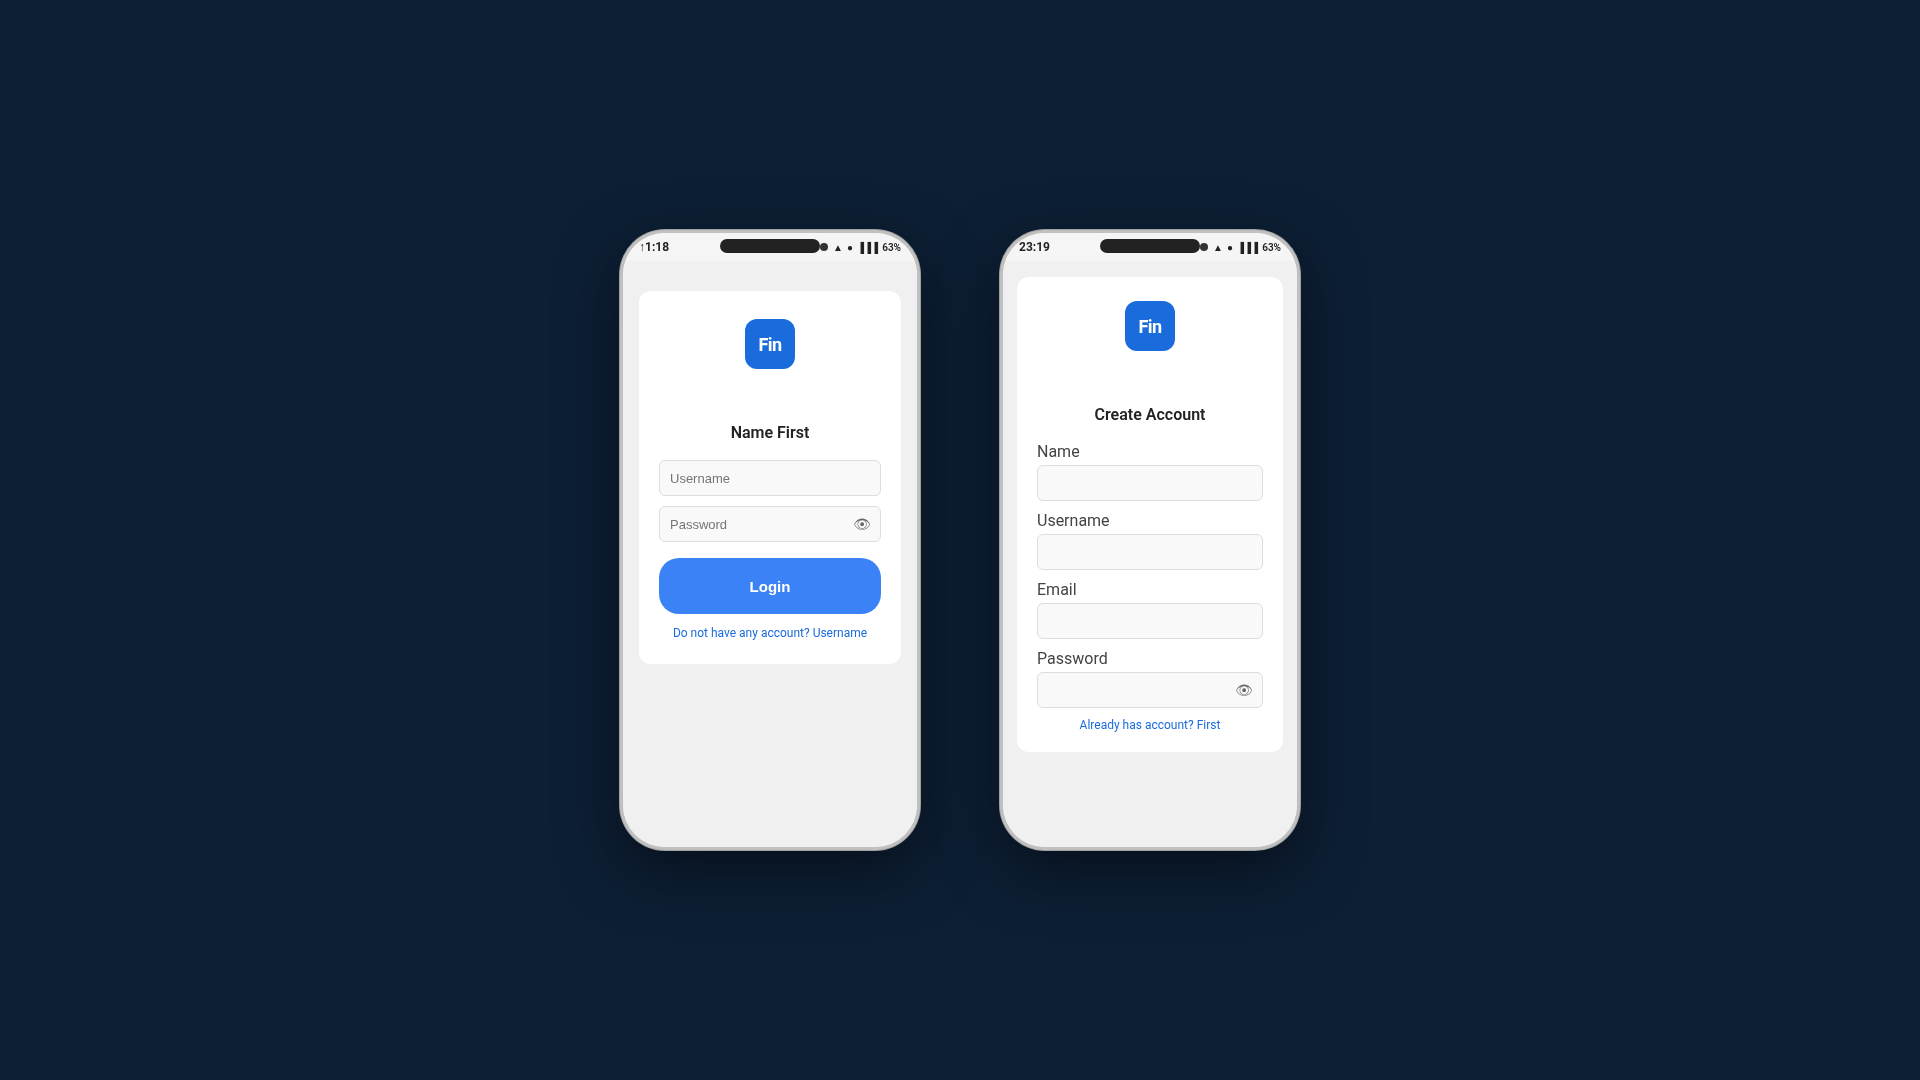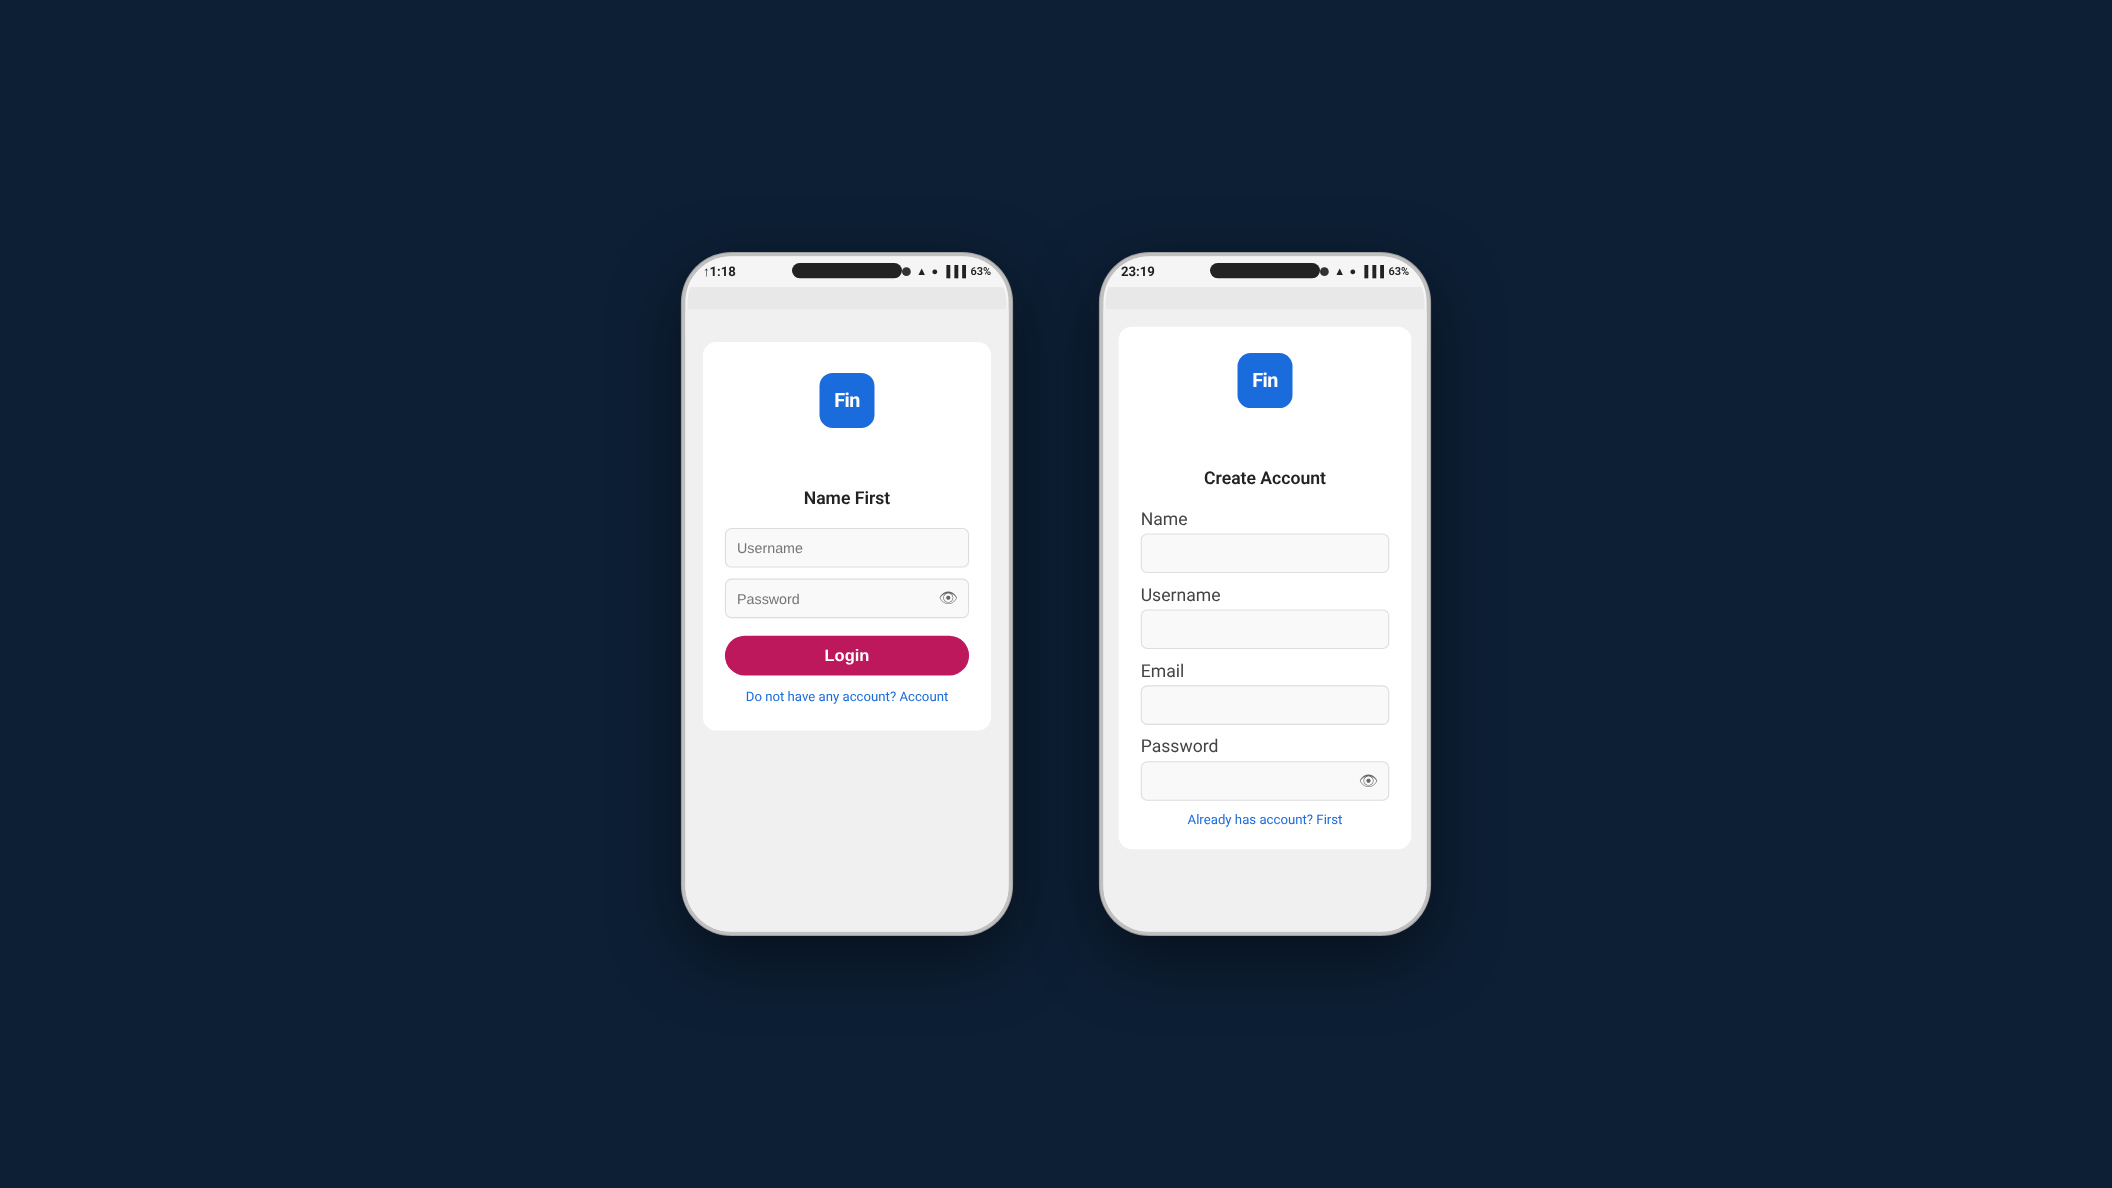--- a/index.html
+++ b/index.html
@@ -25,21 +25,20 @@
       width: 300px;
       height: 620px;
       background: #e8e8e8;
       border-radius: 45px;
       border: 3px solid #c0c0c0;
       box-shadow: 0 0 0 1px #a0a0a0, inset 0 0 0 2px #f5f5f5, 0 20px 60px rgba(0,0,0,0.5);
       position: relative;
       display: flex;
       flex-direction: column;
       overflow: hidden;
-      gap: 20px;
     }
 
     
     .status-bar {
       height: 28px;
       background: #f5f5f5;
       display: flex;
       align-items: center;
       justify-content: space-between;
       padding: 0 16px;
@@ -211,22 +210,22 @@
       top: 50%;
       transform: translateY(-50%);
       font-size: 14px;
       color: #666;
       cursor: pointer;
     }
 
     
     .btn-primary {
       width: 100%;
-      height: 36px;
-      background: #be185d;
+      height: 56px;
+      background: #3b82f6;
       color: #fff;
       border: none;
       border-radius: 20px;
       font-size: 15px;
       font-weight: 600;
       cursor: pointer;
       margin-top: 6px;
       margin-bottom: 12px;
     }
 
@@ -289,21 +288,21 @@
 
       <div class="field-group">
         <div class="field-input-wrap">
           <input type="password" placeholder="Password" style="">
           <span class="eye-icon">👁</span>
         </div>
       </div>
 
       <button class="btn-primary">Login</button>
 
-      <a class="link-text">Do not have any account? Account</a>
+      <a class="link-text">Do not have any account? Username</a>
     </div>
   </div>
 </div>
 
 <div class="phone phone-register">
   <div class="notch"></div>
   <div class="camera"></div>
   <div class="side-btn-left"></div>
   <div class="side-btn-left2"></div>
   <div class="side-btn-right"></div>

